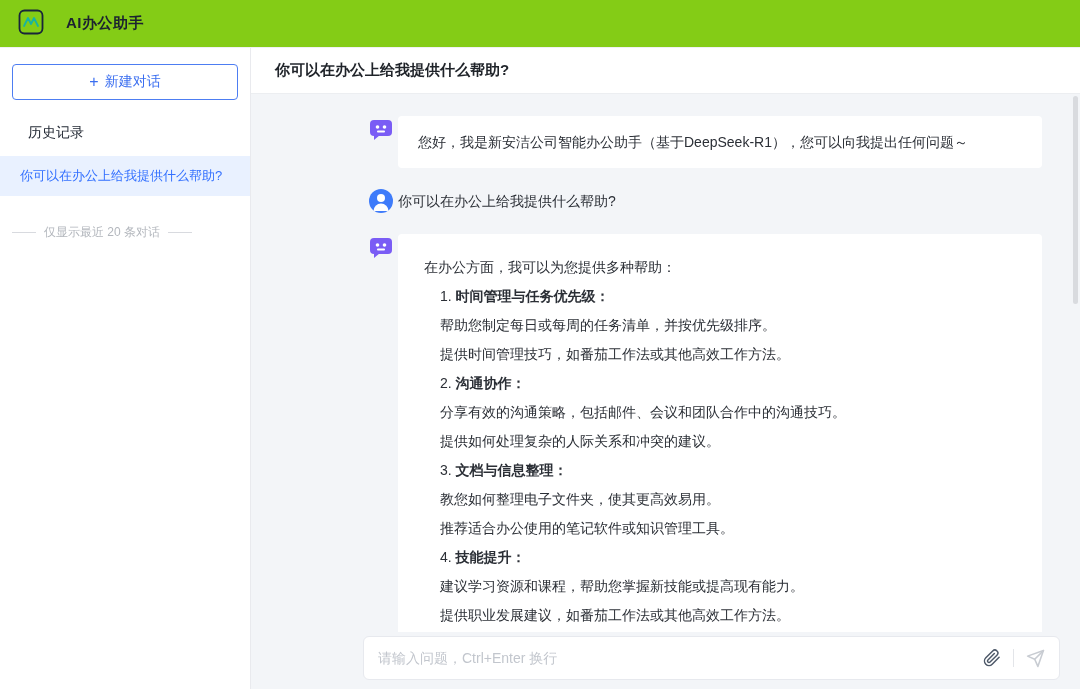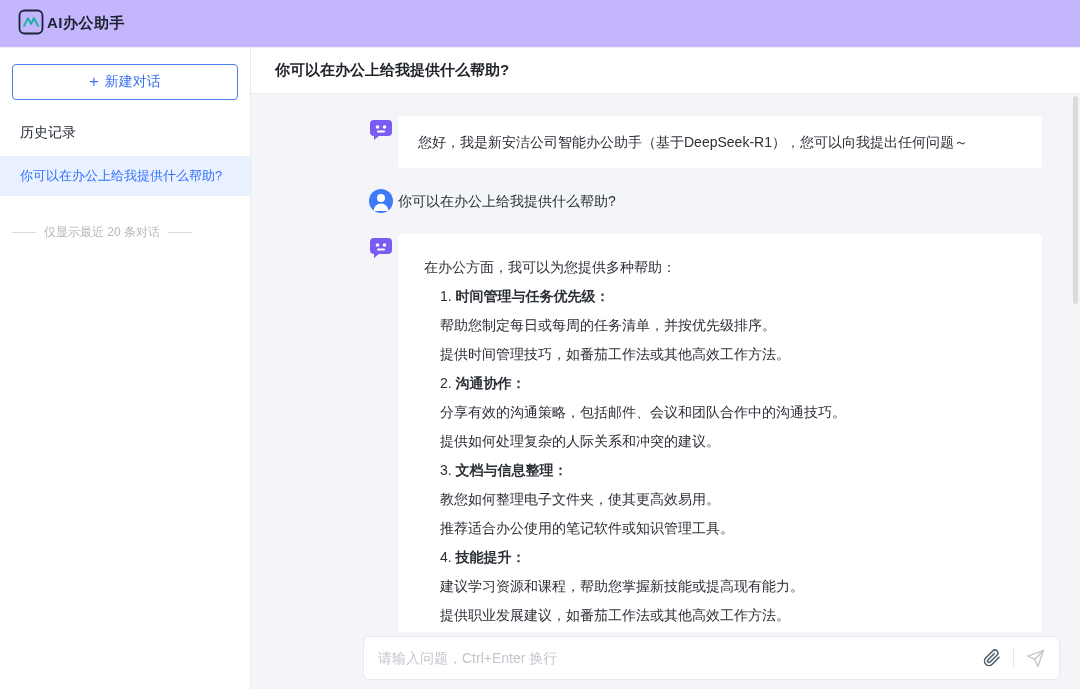--- a/index.html
+++ b/index.html
@@ -4,34 +4,34 @@
 <style>
   * { margin:0; padding:0; box-sizing:border-box; }
   html,body { width:1080px; height:689px; }
   body {
     font-family:"Liberation Sans","DejaVu Sans",sans-serif;
     color:#1f2329; background:#fff; overflow:hidden;
   }
   .app { width:1080px; height:689px; display:flex; flex-direction:column; position:relative; background:#fff; }
 
   
-  .topbar { height:48px; flex:none; display:flex; align-items:center; gap:3px; padding:0 18px;
-            background:#c4b5fd; border-bottom:1px solid #f0f1f3; }
+  .topbar { height:48px; flex:none; display:flex; align-items:center; gap:22px; padding:0 18px;
+            background:#84cc16; border-bottom:1px solid #f0f1f3; }
   .app-title { font-size:15px; font-weight:bold; color:#1c2330; letter-spacing:0.5px; }
 
   .body { flex:1; display:flex; min-height:0; }
 
   
   .sidebar { width:251px; flex:none; background:#fff; border-right:1px solid #e9eaee;
              padding:16px 12px; display:flex; flex-direction:column; }
   .new-chat { height:36px; width:100%; border:1px solid #4d7df2; color:#3a6ef0; background:#fff;
               border-radius:4px; font-size:14px; display:flex; align-items:center; justify-content:center;
               gap:6px; cursor:pointer; font-family:inherit; }
   .new-chat .plus { font-size:16px; line-height:1; }
-  .history-title { margin:24px 8px 14px; font-size:14px; color:#252b36; }
+  .history-title { margin:24px 16px 14px; font-size:14px; color:#252b36; }
   .history-item { margin:0 -12px 0 -12px; padding:11px 10px 11px 20px; font-size:13px; color:#42464e;
                   cursor:pointer; white-space:nowrap; overflow:hidden; text-overflow:ellipsis; }
   .history-item.active { background:#e9f1ff; color:#3370ff; }
   .limit-note { margin-top:28px; display:flex; align-items:center; gap:8px;
                 color:#b3b7bd; font-size:12px; }
   .limit-note .line { width:24px; height:1px; background:#d8dadf; }
 
   
   .main { flex:1; min-width:0; display:flex; flex-direction:column; background:#f3f5f8; }
   .main-header { height:46px; flex:none; background:#fff; display:flex; align-items:center;

